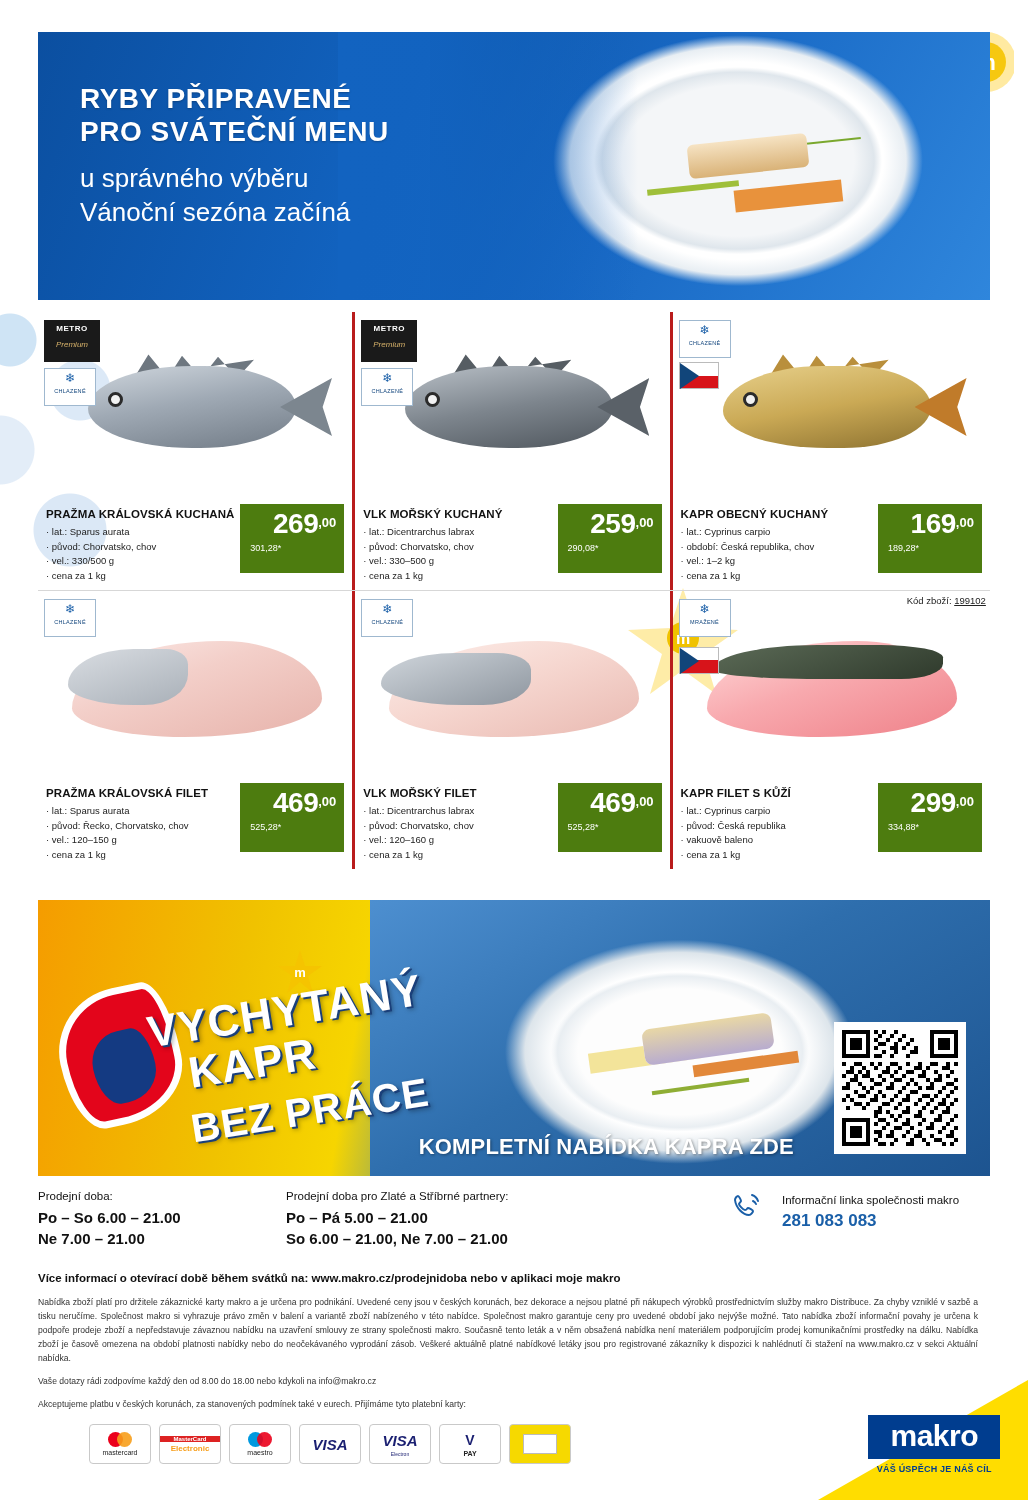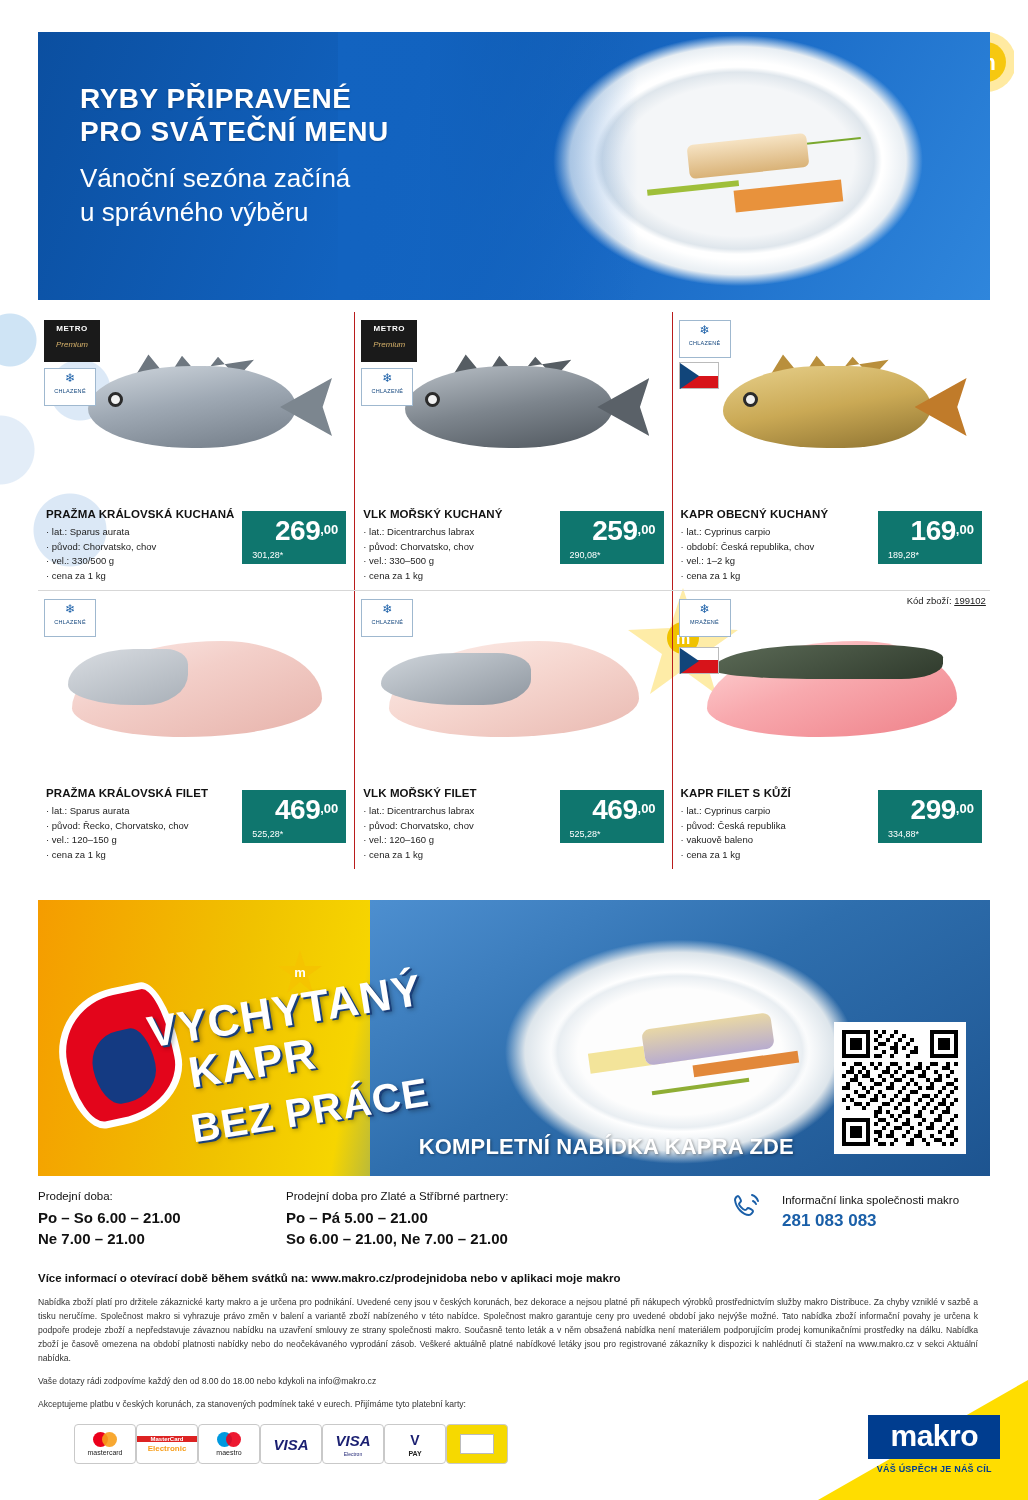--- a/index.html
+++ b/index.html
@@ -70,21 +70,21 @@
   }
 
   
   .grid {
     position: absolute; left: 38px; top: 312px; width: 952px; z-index: 2;
   }
   .row { display: flex; border-bottom: 1px solid #d7d7d7; }
   .row:last-child { border-bottom: none; }
   .cell {
     width: 317.3px; position: relative; padding-bottom: 6px;
-    border-right: 1px solid #b91c1c;
+    border-right: 3px solid #b91c1c;
   }
   .cell:last-child { border-right: none; }
 
   .photo-area { position: relative; height: 196px; }
 
   
   .fish {
     position: absolute; left: 26px; top: 36px; width: 268px; height: 120px;
   }
   .fish-body {
@@ -169,22 +169,22 @@
 
   
   .info-row { display: flex; justify-content: space-between; align-items: flex-start; padding: 0 8px 0 4px; }
   .info { padding-left: 4px; }
   .p-name { font-size: 11.5px; font-weight: bold; color: #111; letter-spacing: .1px; margin-bottom: 5px; }
   .p-bullets { list-style: none; }
   .p-bullets li { font-size: 9.5px; color: #222; line-height: 1.55; white-space: nowrap; }
   .p-bullets li::before { content: "· "; }
 
   .price-box {
-    background: #0f766e; color: #fff; min-width: 104px; text-align: right;
-    padding: 6px 8px 4px 10px; position: relative; top: -4px; margin-top: 7px;
+    background: #4d7c0f; color: #fff; min-width: 104px; text-align: right;
+    padding: 6px 8px 20px 10px; position: relative; top: -4px;
   }
   .price-main { font-size: 28px; font-weight: bold; line-height: 1; letter-spacing: -.5px; }
   .price-cents { font-size: 13px; font-weight: bold; vertical-align: super; }
   .price-vat { font-size: 9px; text-align: left; margin-top: 5px; }
 
   .kod {
     position: absolute; right: 4px; top: 4px; font-size: 9.5px; color: #222; z-index: 4; margin-left: 40px;
   }
   .kod u { text-decoration: underline; }
 
@@ -258,21 +258,21 @@
   }
 
   
   .legal {
     position: absolute; left: 38px; top: 1296px; width: 940px; z-index: 2;
     font-size: 8.6px; line-height: 1.62; color: #333; text-align: justify;
   }
   .legal p { margin-bottom: 9px; }
 
   
-  .pay-row { position: absolute; left: 30px; top: 1424px; display: flex; z-index: 2; padding-left: 44px; }
+  .pay-row { position: absolute; left: 45px; top: 1424px; display: flex; gap: 8px; z-index: 2; padding-left: 44px; }
   .card {
     width: 62px; height: 40px; border: 1px solid #c9c9c9; border-radius: 4px; background: #fff;
     display: flex; align-items: center; justify-content: center; font-size: 7px; color: #222;
     flex-direction: column; gap: 2px;
   }
   .mc-circles { display: flex; }
   .mc-circles i { display: block; width: 15px; height: 15px; border-radius: 50%; }
   .mc-circles i:first-child { background: #eb001b; }
   .mc-circles i:last-child { background: #f79e1b; margin-left: -6px; opacity: .9; }
   .visa-txt { font-size: 15px; font-weight: bold; font-style: italic; color: #1a1f71; }
@@ -318,22 +318,22 @@
 
 <div class="hero">
   <div class="hero-photo"></div>
   <div class="hero-fade"></div>
   <div class="hero-text">
     <div class="hero-title">
       <div>RYBY PŘIPRAVENÉ</div>
       <div>PRO SVÁTEČNÍ MENU</div>
     </div>
     <div class="hero-sub">
+      <div>u správného výběru</div>
       <div>Vánoční sezóna začíná</div>
-      <div>u správného výběru</div>
     </div>
   </div>
 </div>
 
 <div class="grid">
 
   <div class="row">
 
     <div class="cell">
       <div class="photo-area">

